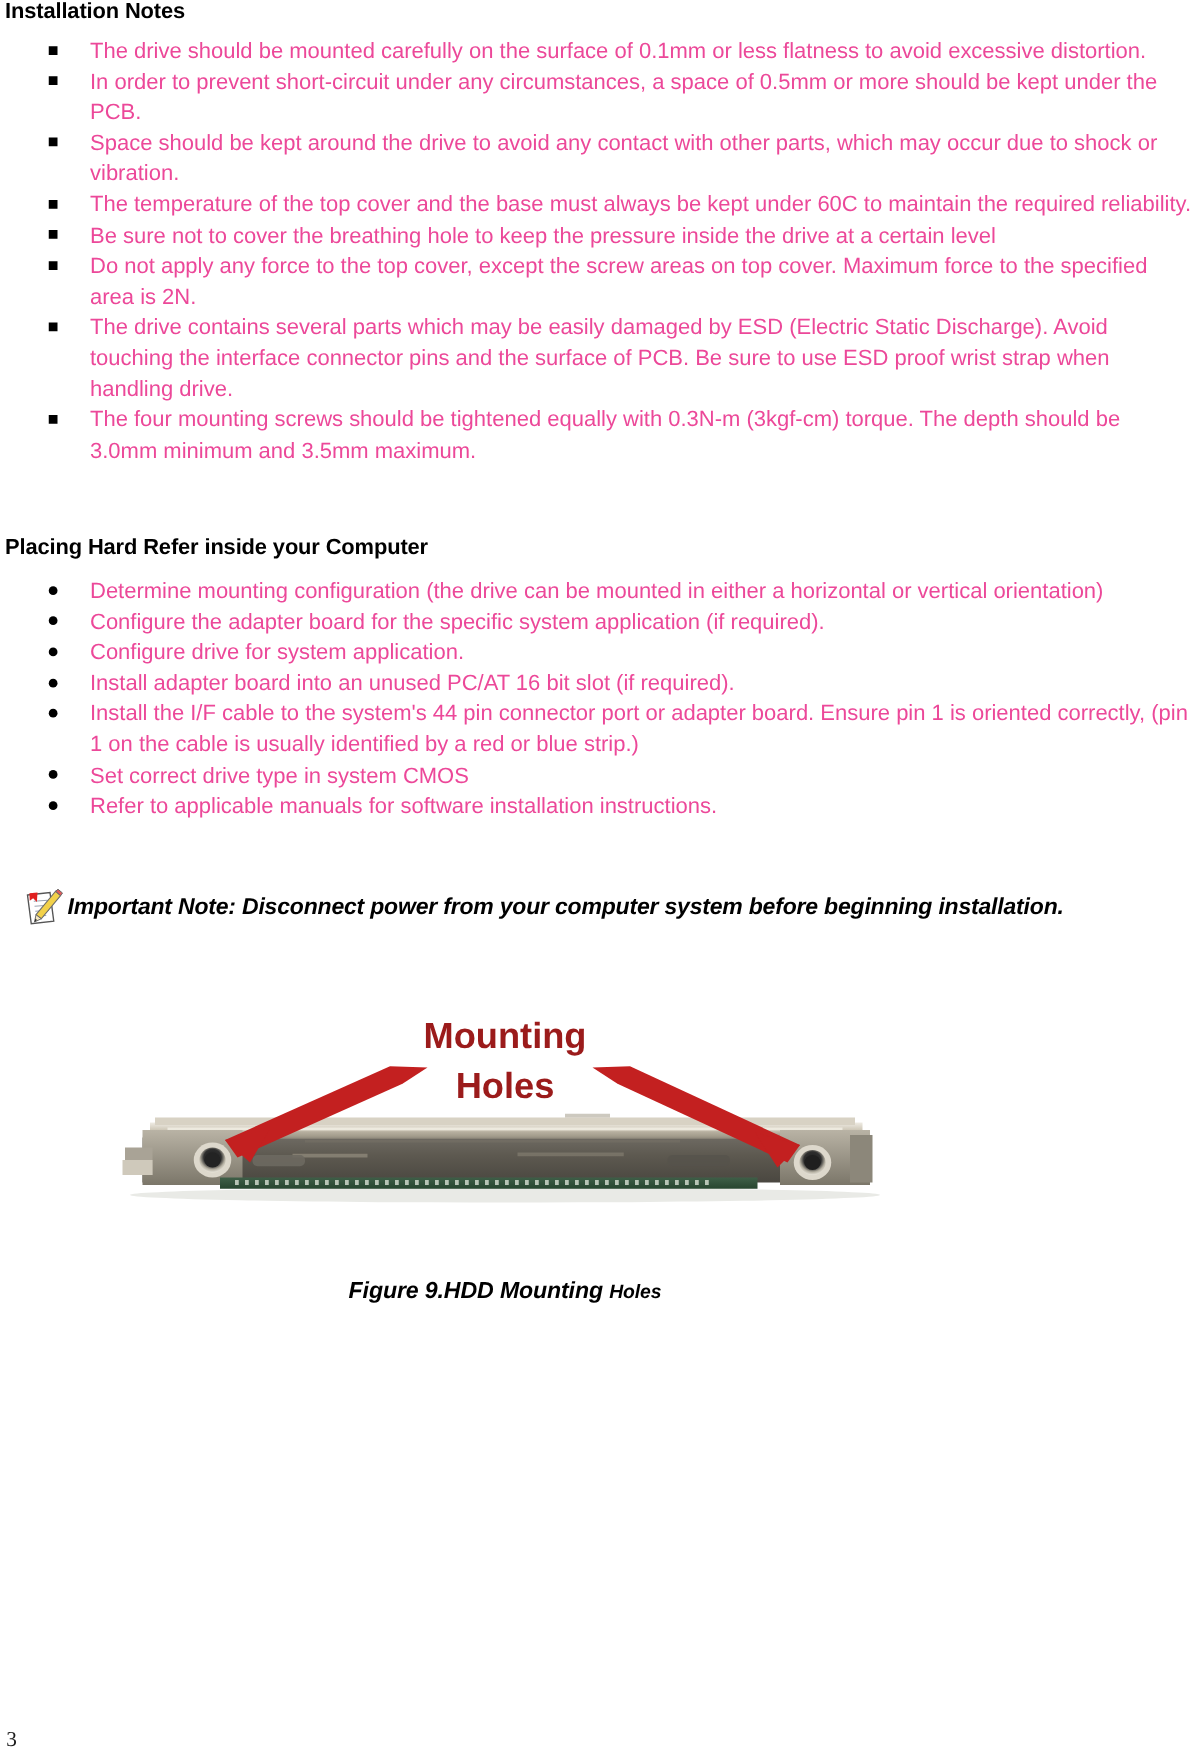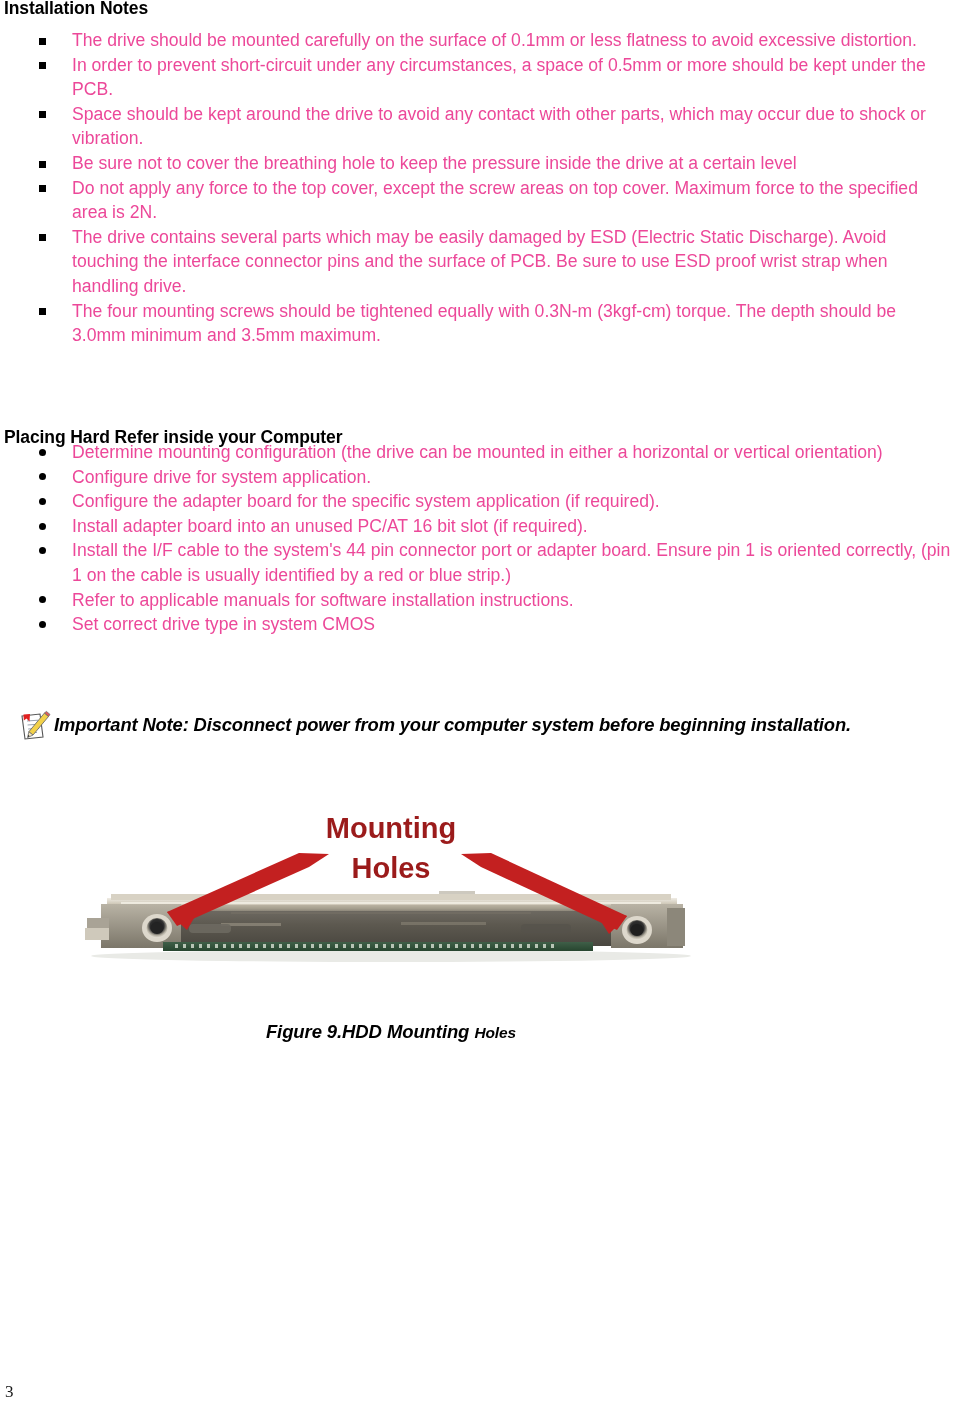--- a/index.html
+++ b/index.html
@@ -91,21 +91,21 @@
     display: inline-block;
     width: 7px;
     height: 7px;
     border-radius: 50%;
     background: #000;
     vertical-align: middle;
     margin-top: -2px;
   }
 
   #list-installation-notes { top: 28px; }
-  #list-placing-drive { top: 440px; }
+  #list-placing-drive { top: 460px; }
 
   
   .important-note {
     position: absolute;
     top: 709px;
     left: 18px;
     width: 959px;
     display: flex;
     align-items: flex-start;
   }
@@ -124,21 +124,21 @@
     line-height: 32px;
     letter-spacing: -0.15px;
     color: #000;
     white-space: nowrap;
   }
 
   
   .figure-block {
     position: absolute;
     top: 806px;
-    left: 4px;
+    left: 17px;
     width: 774px;
     text-align: center;
   }
   .figure-image-wrap {
     position: relative;
     width: 640px;
     height: 170px;
     margin: 0 auto;
   }
   .figure-caption {
@@ -181,20 +181,24 @@
     <li>
       <span class="marker"></span>
       <span>In order to prevent short-circuit under any circumstances, a space of 0.5mm or more should be kept under the PCB.</span>
     </li>
     <li>
       <span class="marker"></span>
       <span>Space should be kept around the drive to avoid any contact with other parts, which may occur due to shock or vibration.</span>
     </li>
     <li>
       <span class="marker"></span>
+      <span>The temperature of the top cover and the base must always be kept under 60C to maintain the required reliability.</span>
+    </li>
+    <li>
+      <span class="marker"></span>
       <span>Be sure not to cover the breathing hole to keep the pressure inside the drive at a certain level</span>
     </li>
     <li>
       <span class="marker"></span>
       <span>Do not apply any force to the top cover, except the screw areas on top cover. Maximum force to the specified area is 2N.</span>
     </li>
     <li>
       <span class="marker"></span>
       <span>The drive contains several parts which may be easily damaged by ESD (Electric Static Discharge). Avoid touching the interface connector pins and the surface of PCB. Be sure to use ESD proof wrist strap when handling drive.</span>
     </li>
@@ -206,41 +210,41 @@
 
   <h2 class="section-heading" id="heading-placing-drive">Placing Hard Refer inside your Computer</h2>
 
   <ul class="bullet-list list-disc" id="list-placing-drive">
     <li>
       <span class="marker"></span>
       <span>Determine mounting configuration (the drive can be mounted in either a horizontal or vertical orientation)</span>
     </li>
     <li>
       <span class="marker"></span>
+      <span>Configure the adapter board for the specific system application (if required).</span>
+    </li>
+    <li>
+      <span class="marker"></span>
       <span>Configure drive for system application.</span>
     </li>
     <li>
       <span class="marker"></span>
-      <span>Configure the adapter board for the specific system application (if required).</span>
-    </li>
-    <li>
-      <span class="marker"></span>
       <span>Install adapter board into an unused PC/AT 16 bit slot (if required).</span>
     </li>
     <li>
       <span class="marker"></span>
       <span>Install the I/F cable to the system's 44 pin connector port or adapter board. Ensure pin 1 is oriented correctly, (pin 1 on the cable is usually identified by a red or blue strip.)</span>
     </li>
     <li>
       <span class="marker"></span>
+      <span>Set correct drive type in system CMOS</span>
+    </li>
+    <li>
+      <span class="marker"></span>
       <span>Refer to applicable manuals for software installation instructions.</span>
-    </li>
-    <li>
-      <span class="marker"></span>
-      <span>Set correct drive type in system CMOS</span>
     </li>
   </ul>
 
   <div class="important-note">
     <span class="note-icon">
       <svg viewBox="0 0 34 34" width="34" height="34" xmlns="http://www.w3.org/2000/svg">
 
         <polygon points="4,6 22,4 25,27 7,29" fill="#ffffff" stroke="#555555" stroke-width="1.1"></polygon>
 
         <line x1="9" y1="11" x2="20" y2="10.2" stroke="#9aa3b0" stroke-width="1"></line>

